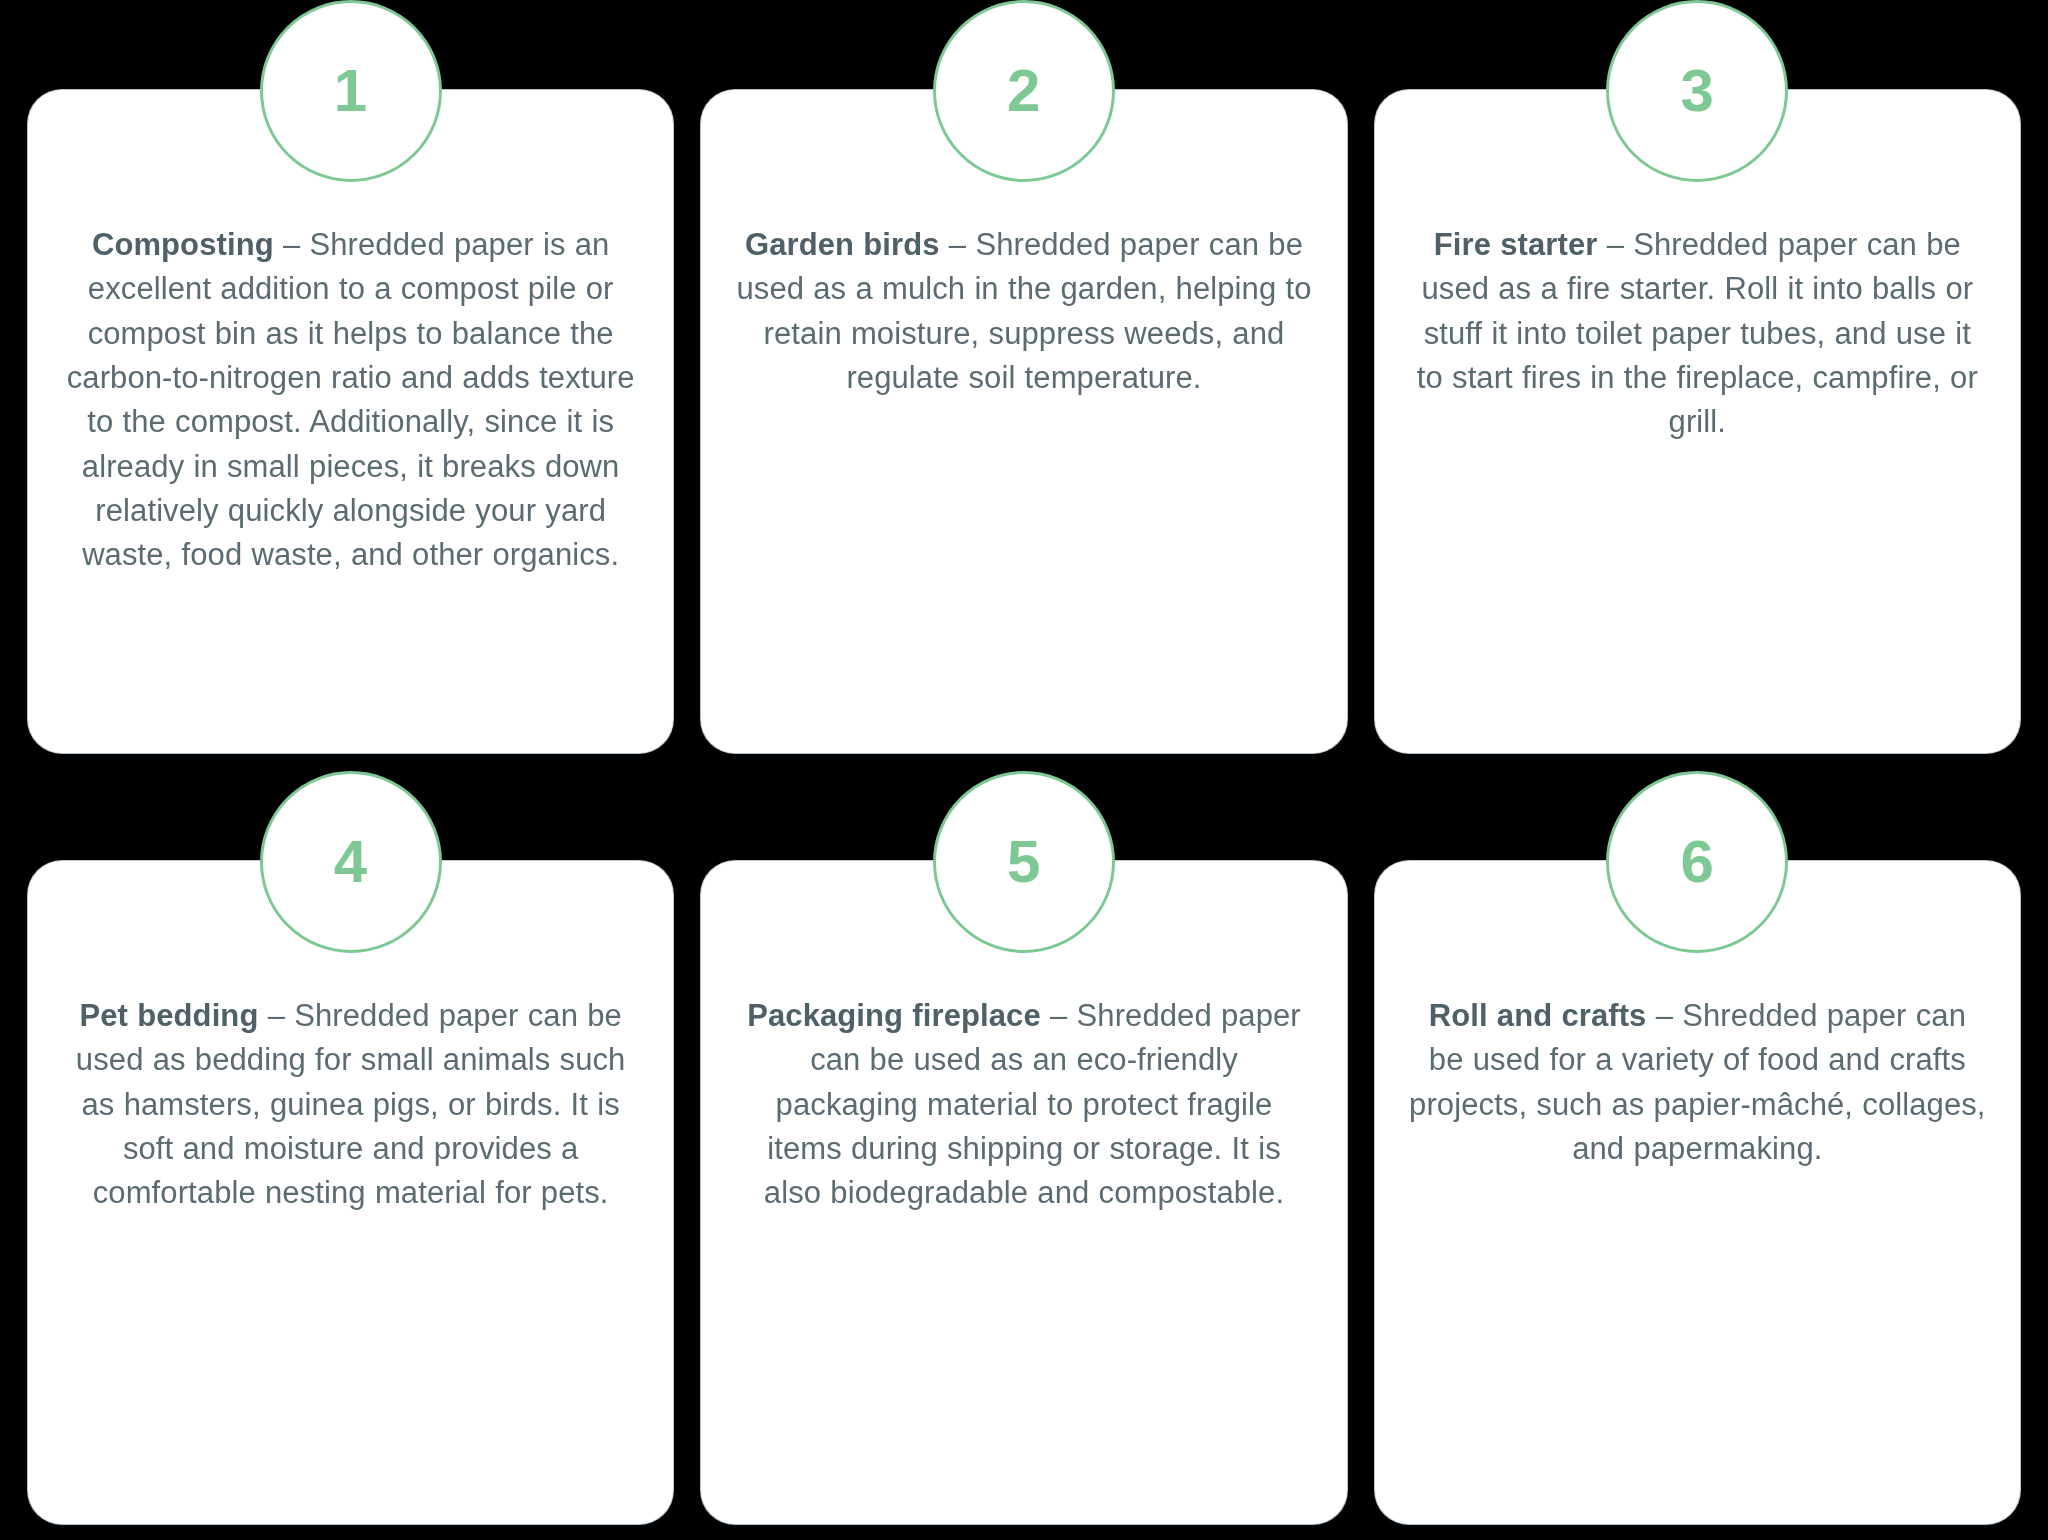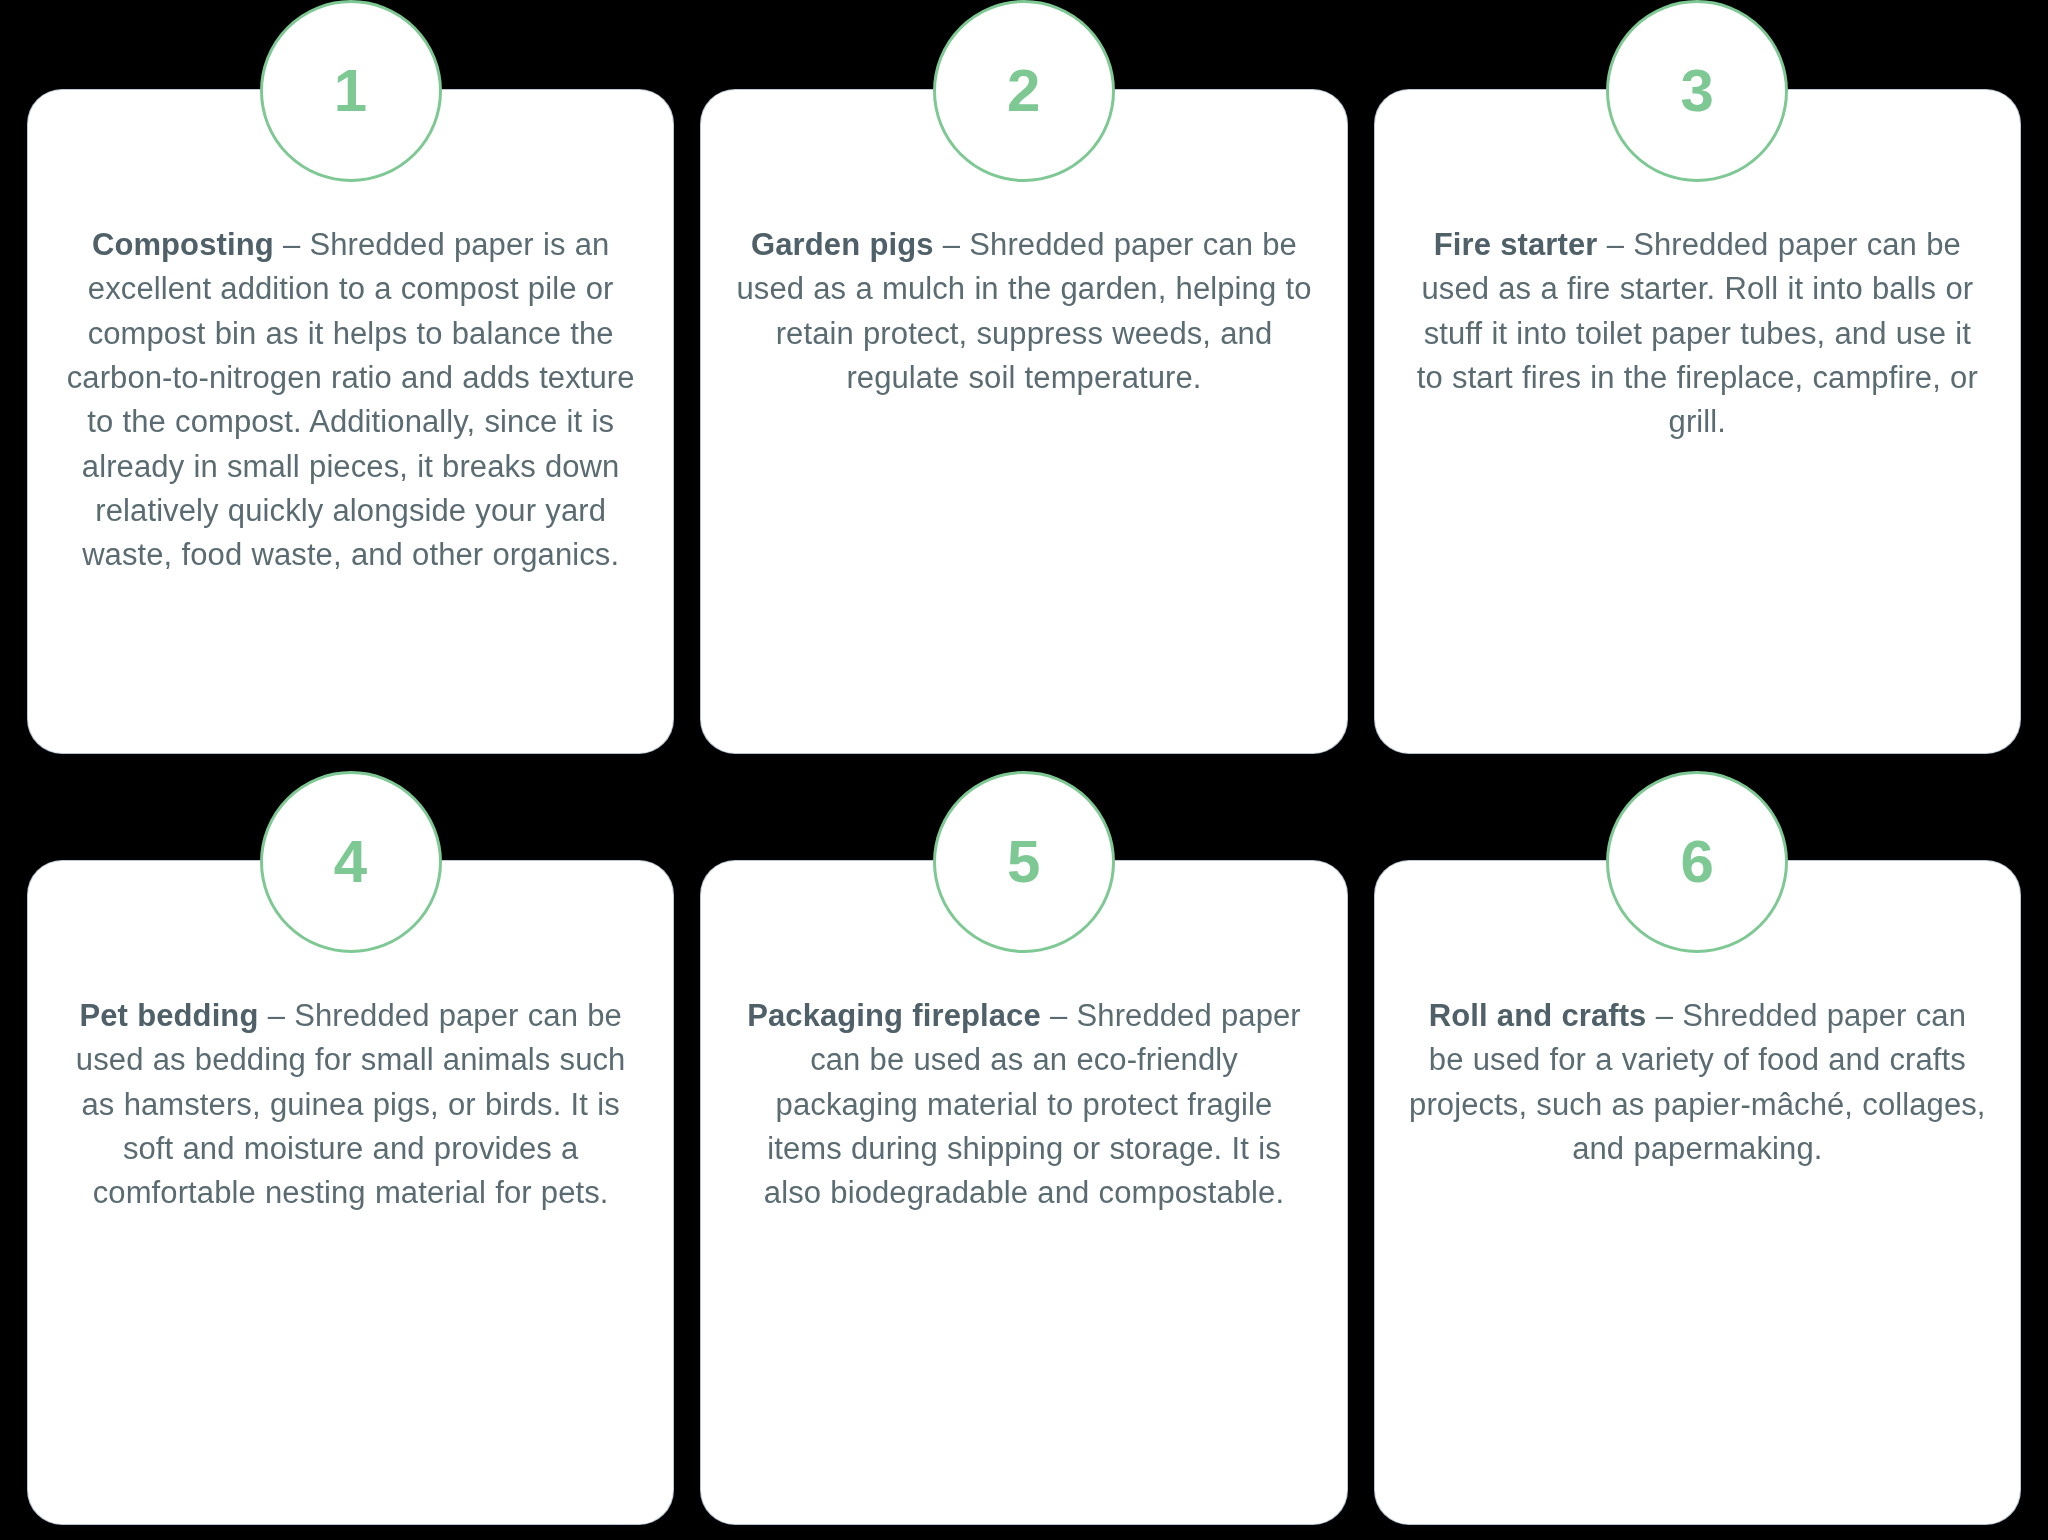--- a/index.html
+++ b/index.html
@@ -117,21 +117,21 @@
       <div class="card">
         <p class="card-text"><span class="card-term">Composting</span><span class="card-dash"> – </span><span class="card-body-text">Shredded paper is an excellent addition to a compost pile or compost bin as it helps to balance the carbon-to-nitrogen ratio and adds texture to the compost. Additionally, since it is already in small pieces, it breaks down relatively quickly alongside your yard waste, food waste, and other organics.</span></p>
       </div>
     </div>
 
     <div class="cell">
       <div class="badge">
         <span class="badge-number">2</span>
       </div>
       <div class="card">
-        <p class="card-text"><span class="card-term">Garden pigs</span><span class="card-dash"> – </span><span class="card-body-text">Shredded paper can be used as a mulch in the garden, helping to retain protect, suppress weeds, and regulate soil temperature.</span></p>
+        <p class="card-text"><span class="card-term">Garden birds</span><span class="card-dash"> – </span><span class="card-body-text">Shredded paper can be used as a mulch in the garden, helping to retain moisture, suppress weeds, and regulate soil temperature.</span></p>
       </div>
     </div>
 
     <div class="cell">
       <div class="badge">
         <span class="badge-number">3</span>
       </div>
       <div class="card">
         <p class="card-text"><span class="card-term">Fire starter</span><span class="card-dash"> – </span><span class="card-body-text">Shredded paper can be used as a fire starter. Roll it into balls or stuff it into toilet paper tubes, and use it to start fires in the fireplace, campfire, or grill.</span></p>
       </div>

